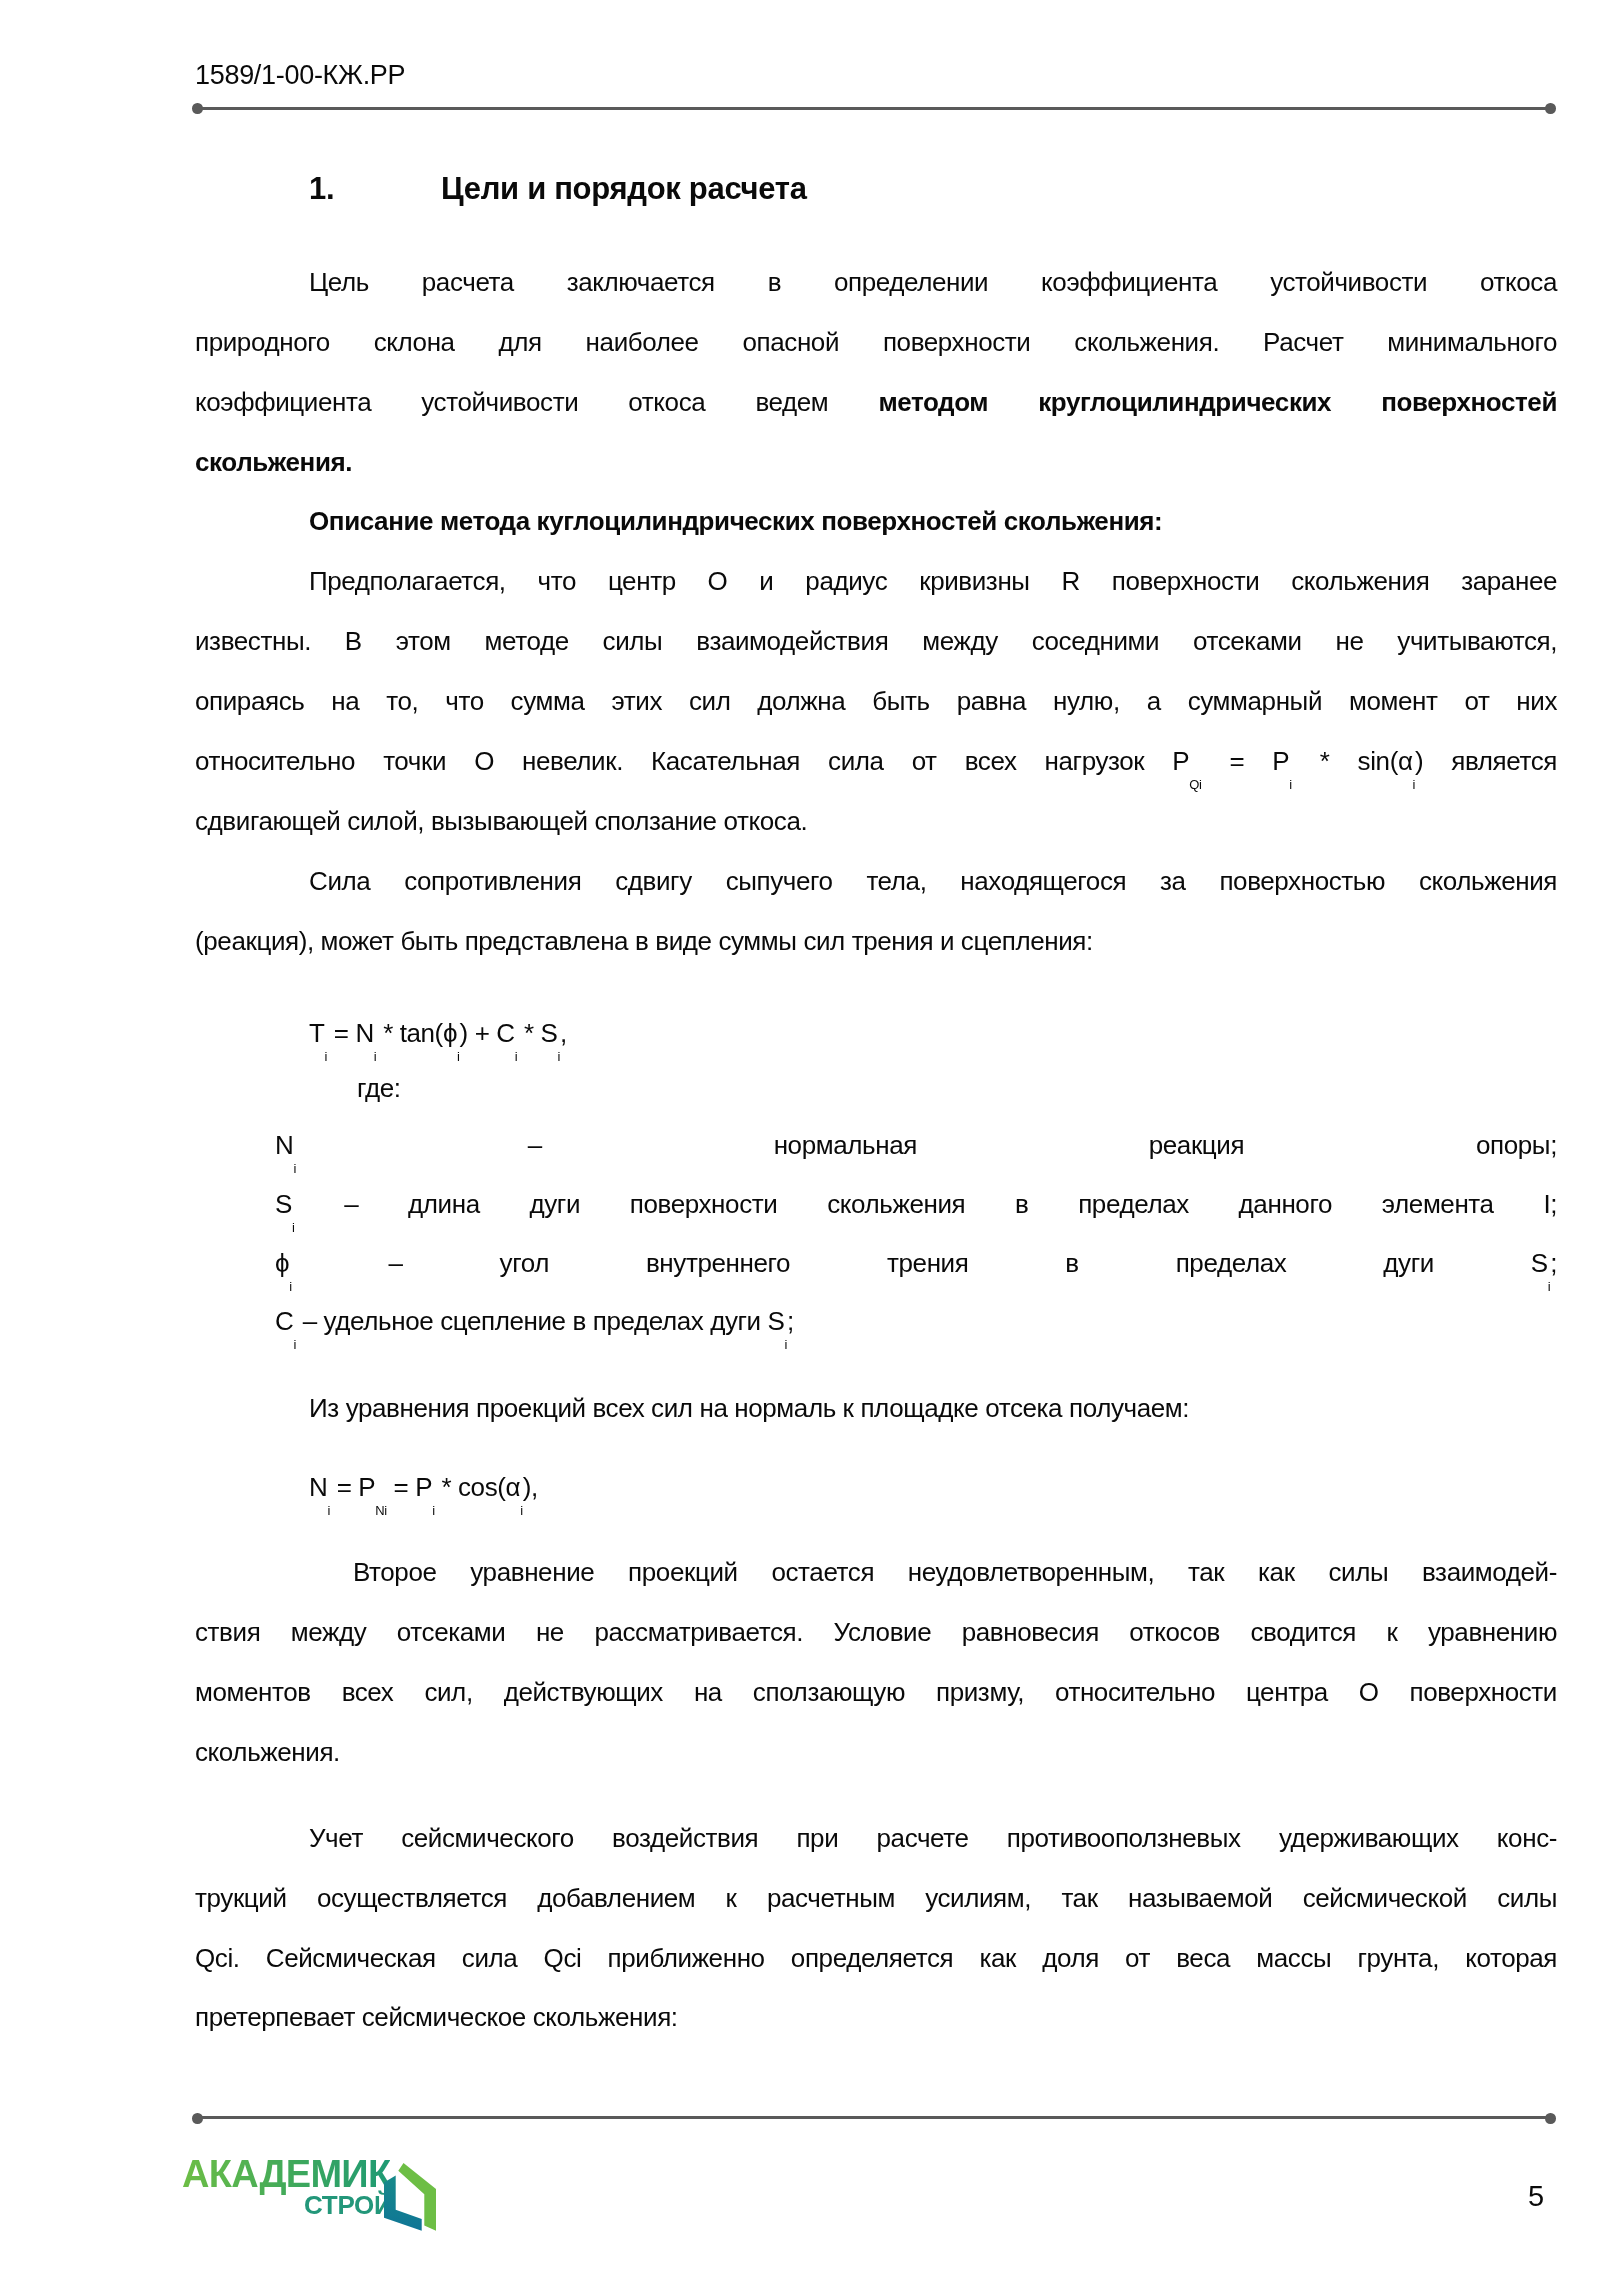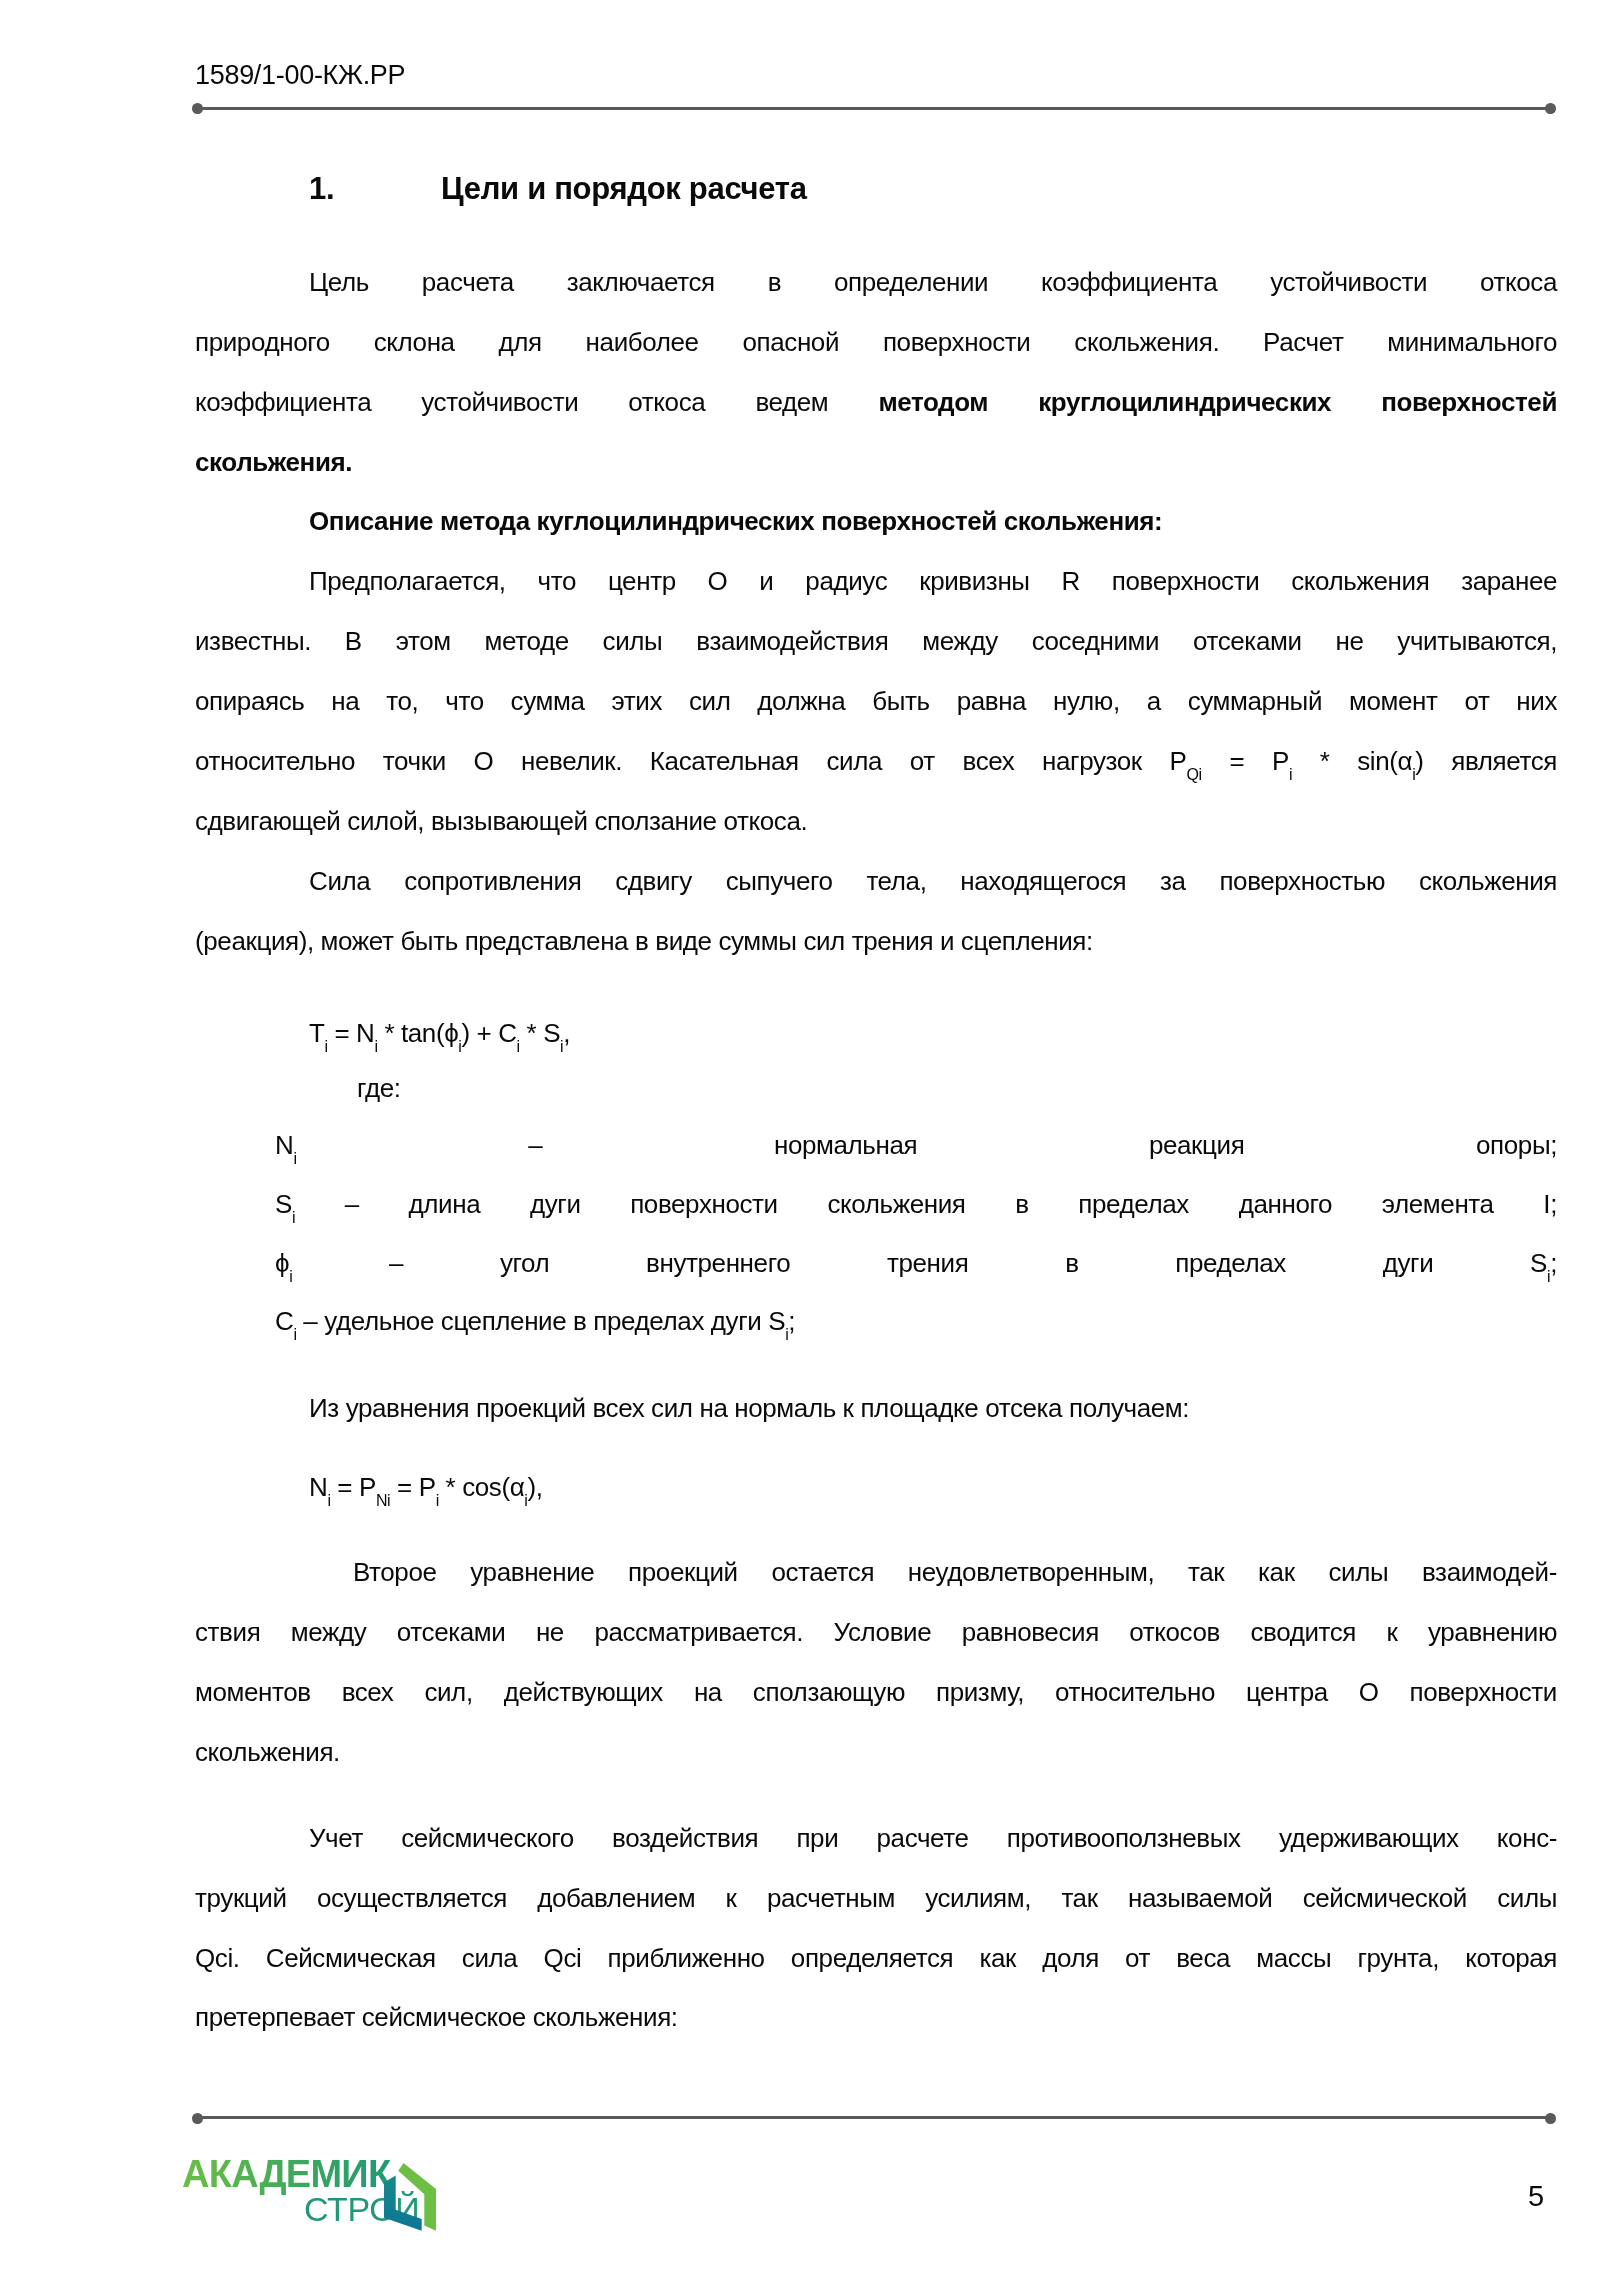--- a/index.html
+++ b/index.html
@@ -11,28 +11,28 @@
   .dot { position:absolute; width:10.5px; height:10.5px; border-radius:50%; background:#5a5a5a; }
   .title { top:171px; font-size:31px; font-weight:bold; white-space:nowrap; letter-spacing:-0.3px; }
   .title .num { position:absolute; left:309px; }
   .line { position:absolute; left:195px; width:1362px; font-size:26px; line-height:31px;
           white-space:nowrap; text-align:justify; text-align-last:justify; letter-spacing:-0.4px; }
   .line.last { text-align-last:left; }
   .line.indent { left:309px; width:1248px; }
   .line.indent2 { left:353px; width:1204px; }
   .line.def { left:275px; width:1282px; }
   .b { font-weight:bold; }
-  .sub-inline { font-size:16px; position:relative; top:10px; }
+  .sub-inline { font-size:13px; position:relative; top:19px; }
   .page-num { left:1528px; top:2180px; font-size:29px; }
   .logo { left:173px; top:2152px; width:268px; height:79px; }
   .logo-word1 { position:absolute; left:0; top:1.3px; font-size:38px; font-weight:bold; letter-spacing:-0.7px;
                 color:#4fb050; white-space:nowrap;
                 background:linear-gradient(90deg,#6dbe45 0%,#3ea85c 55%,#1e9a74 100%);
                 -webkit-background-clip:text; background-clip:text;margin-left:9px; -webkit-text-fill-color:transparent; }
-  .logo-word2 { position:absolute; left:131px; top:38px; font-size:34px; font-weight:normal; color:#23977a;
+  .logo-word2 { position:absolute; left:131px; top:38px; font-size:26px; font-weight:bold; color:#23977a;
                 white-space:nowrap; letter-spacing:-0.3px; }
   .logo-icon { position:absolute; left:211px; top:10.5px; width:52px; height:69px; }
 </style>
 </head>
 <body>
 
 <div class="abs header-code">1589/1-00-КЖ.РР</div>
 <div>
   <div class="rule" style="left:198px; top:107px; width:1353px;"></div>
   <div class="dot" style="left:192px; top:103px;"></div>

